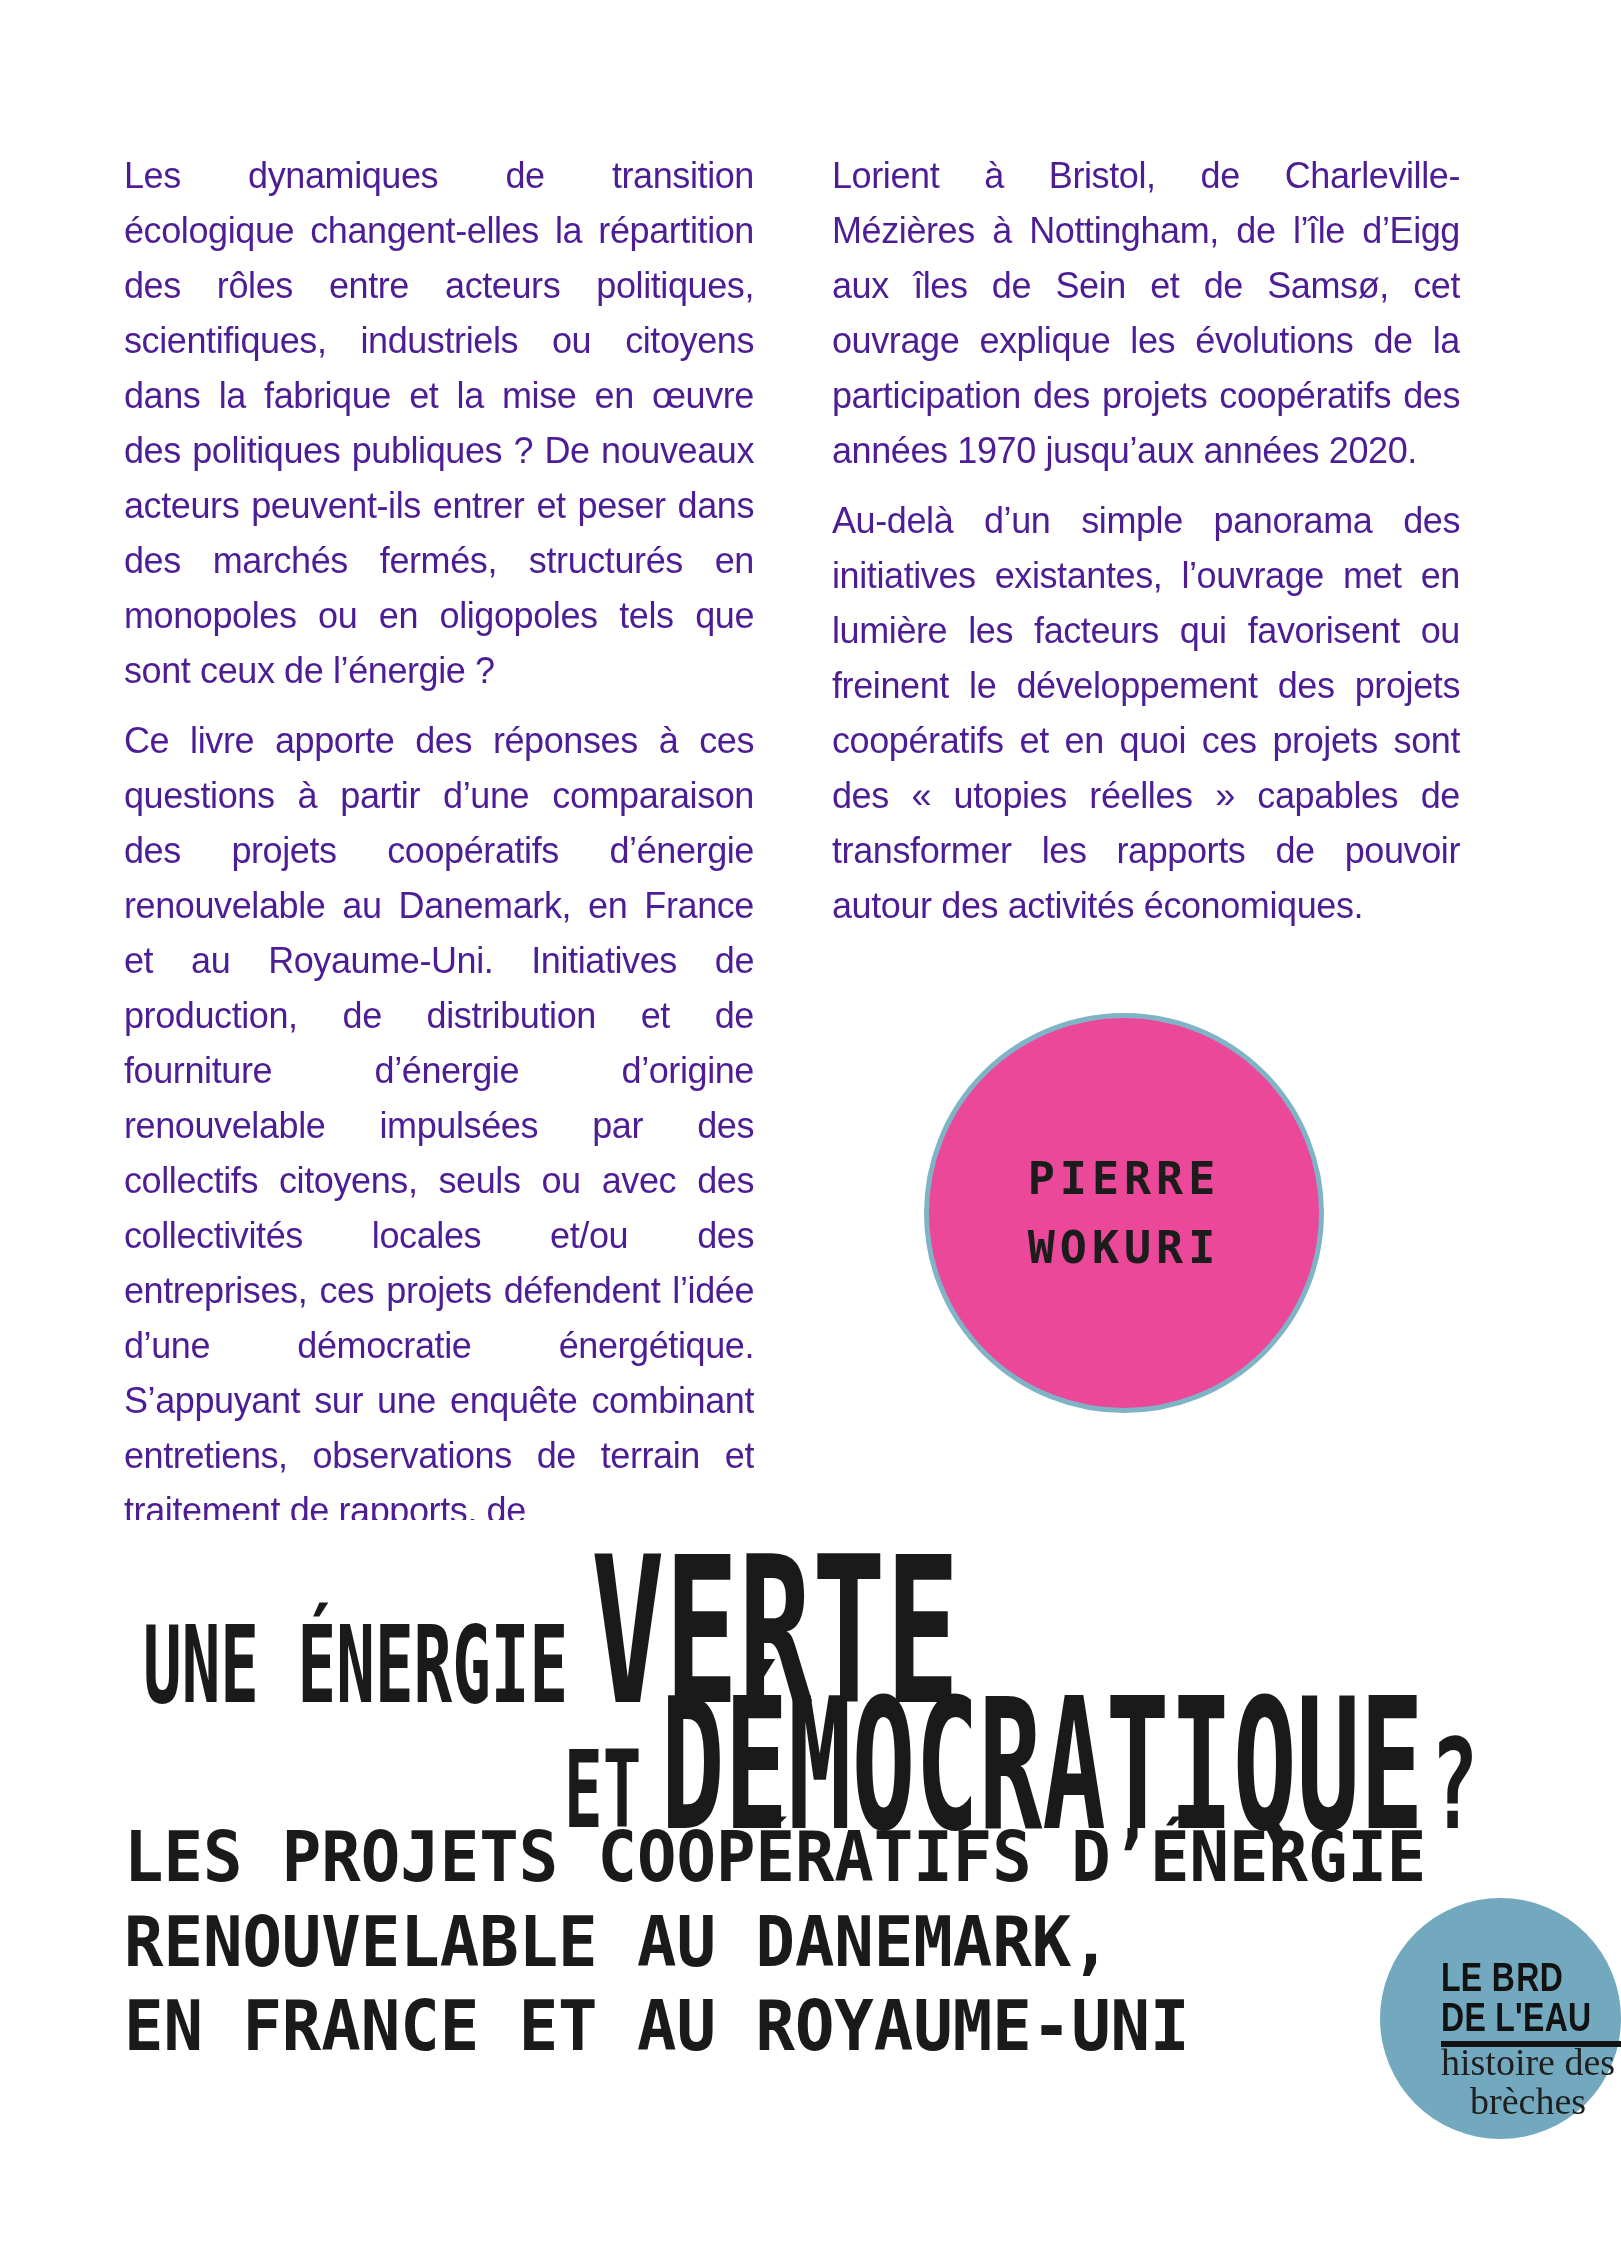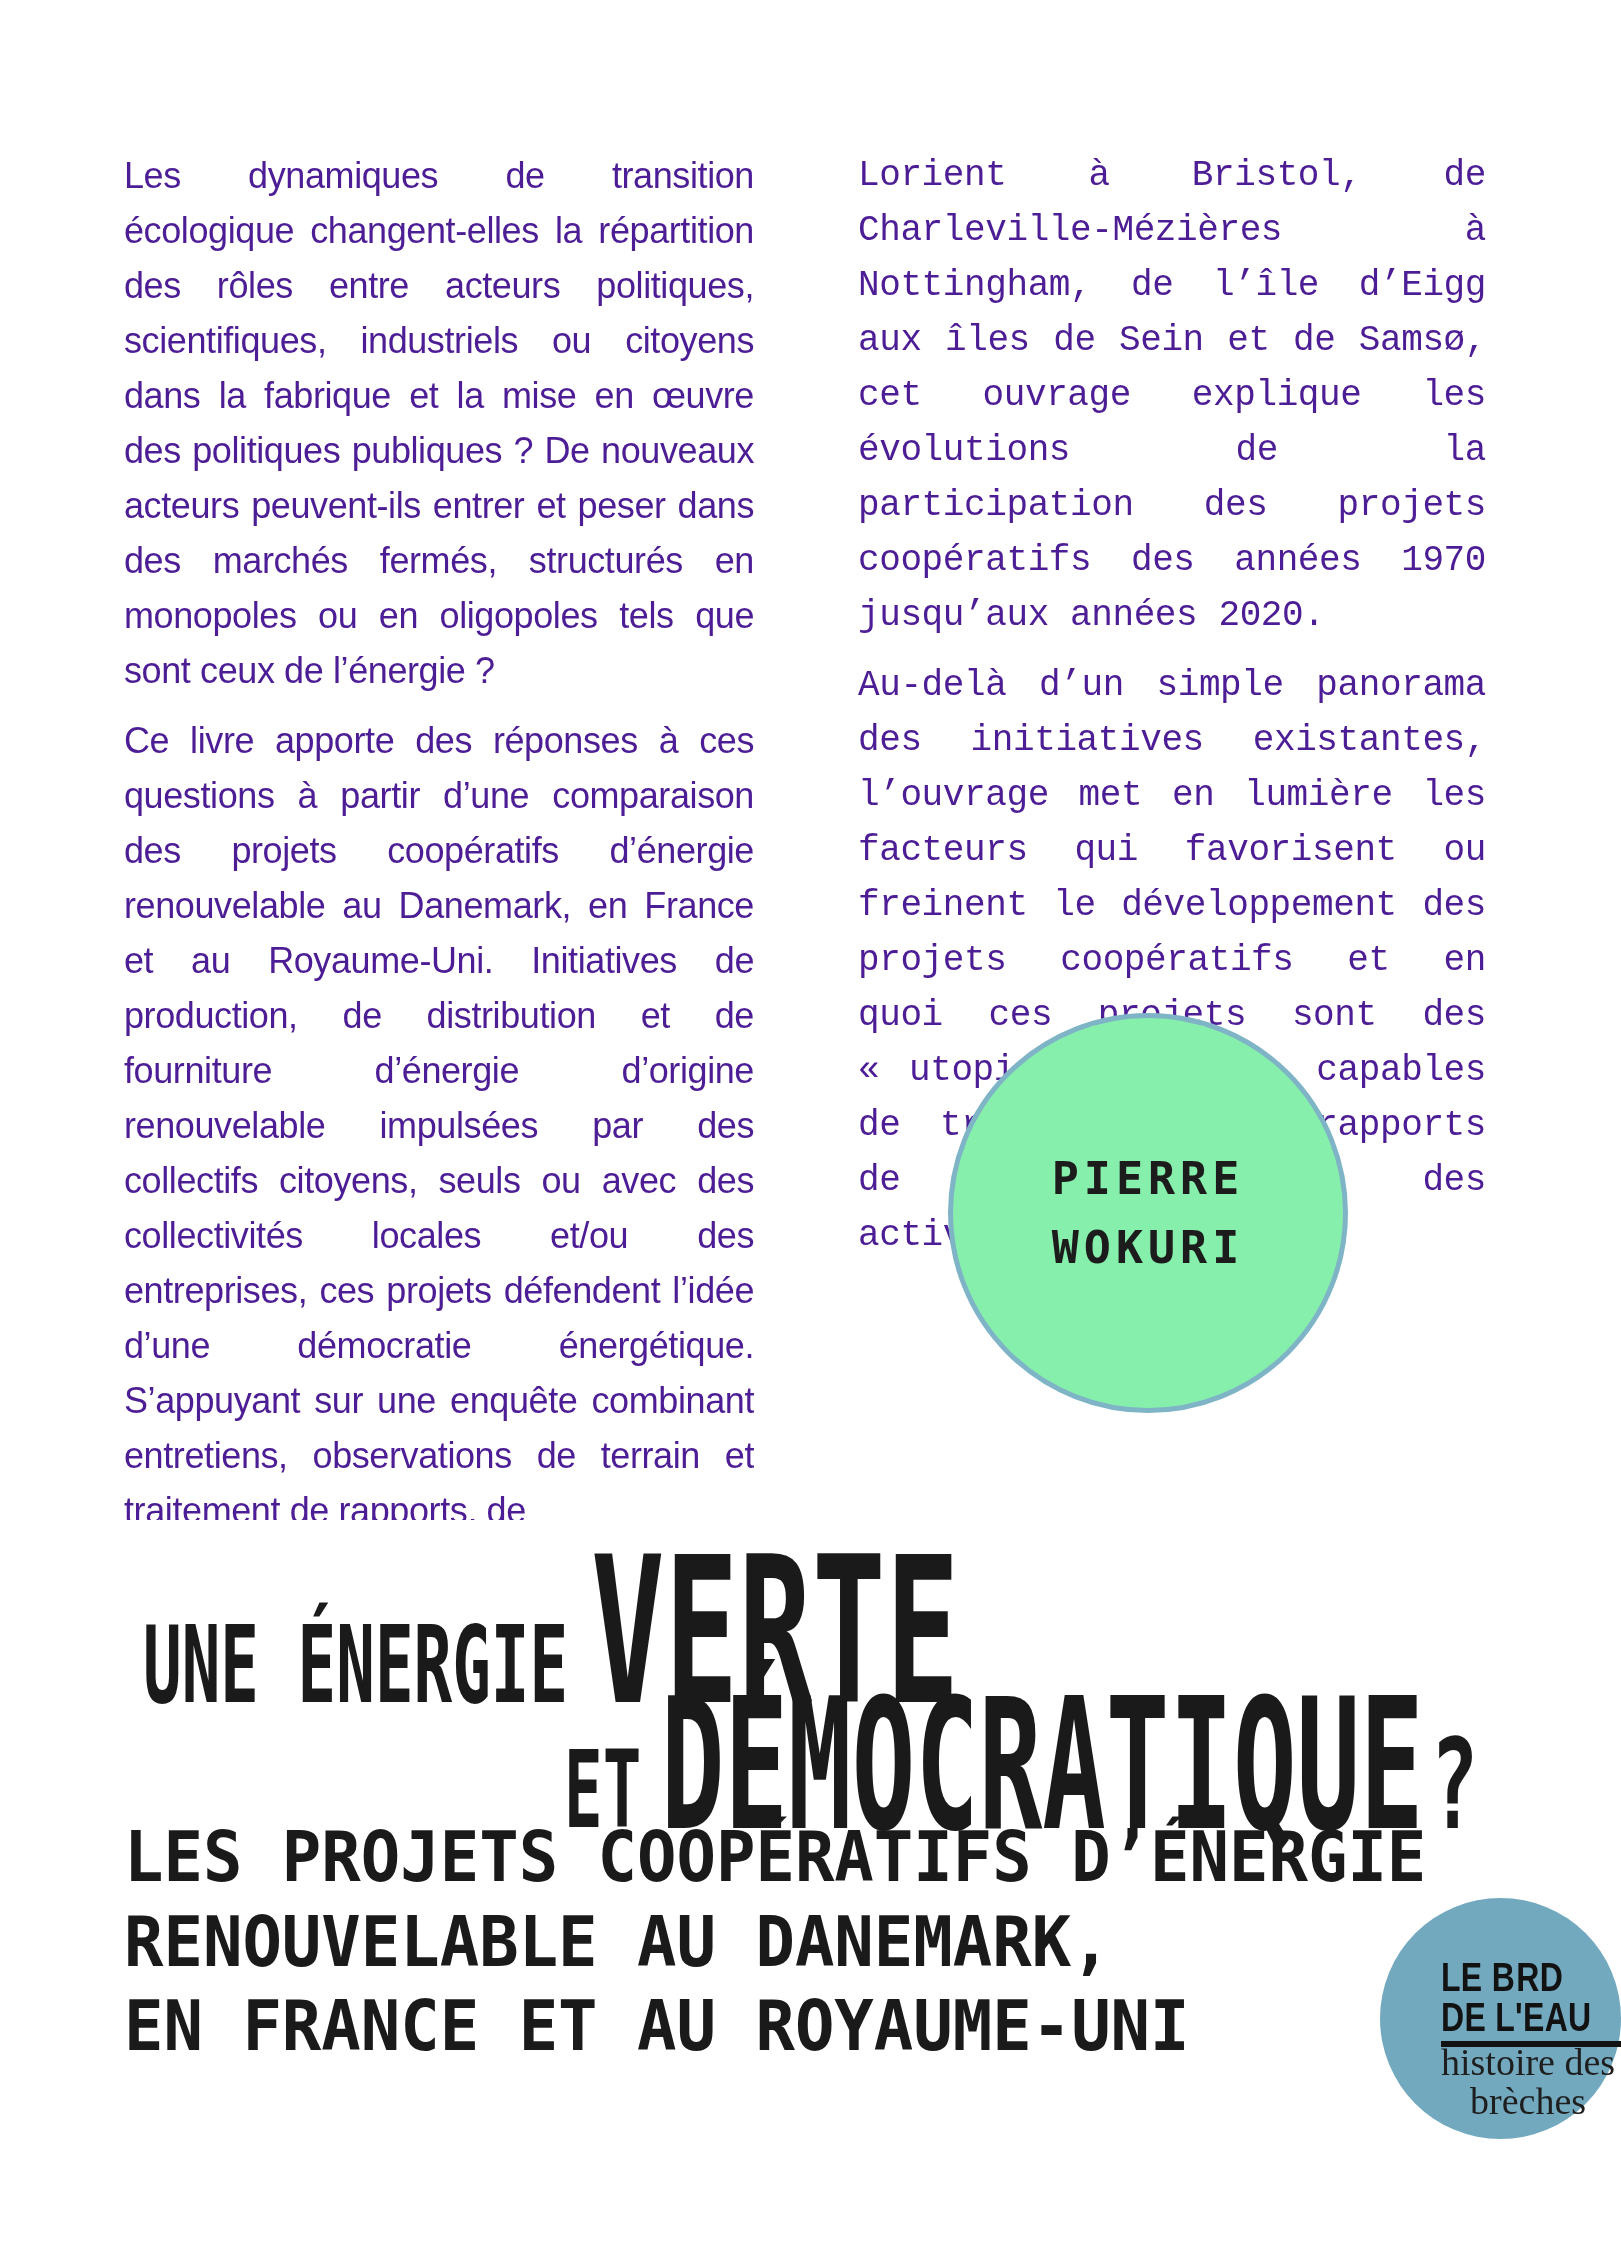--- a/index.html
+++ b/index.html
@@ -20,33 +20,33 @@
     top: 148px;
     text-align: justify;
     font-size: 36px;
     line-height: 55px;
     letter-spacing: -0.4px;
     font-weight: 400;
     color: #4c1d95;
   }
   .col p { margin: 0 0 15px 0; }
   .col-left  { left: 124px;  width: 630px; max-height: 1372px; overflow: hidden; }
-  .col-right { left: 858px; width: 628px; max-height: 1372px; overflow: hidden; font-family: Liberation Mono, monospace; }
+  .col-right { left: 832px; width: 628px; max-height: 1372px; overflow: hidden; }
 
   
   .author-circle {
     position: absolute;
-    left: 948px;
+    left: 924px;
     top: 1013px;
     width: 400px;
     height: 400px;
     border: 5.8px solid #7fb4c7;
     border-radius: 50%;
     box-sizing: border-box;
-    background: #86efac;
+    background: #ec4899;
     display: flex;
     align-items: center;
     justify-content: center;
   }
   .author-name {
     font-family: "DejaVu Sans Mono", "Liberation Mono", monospace;
     font-weight: bold;
     font-size: 45px;
     line-height: 69px;
     letter-spacing: 5px;

